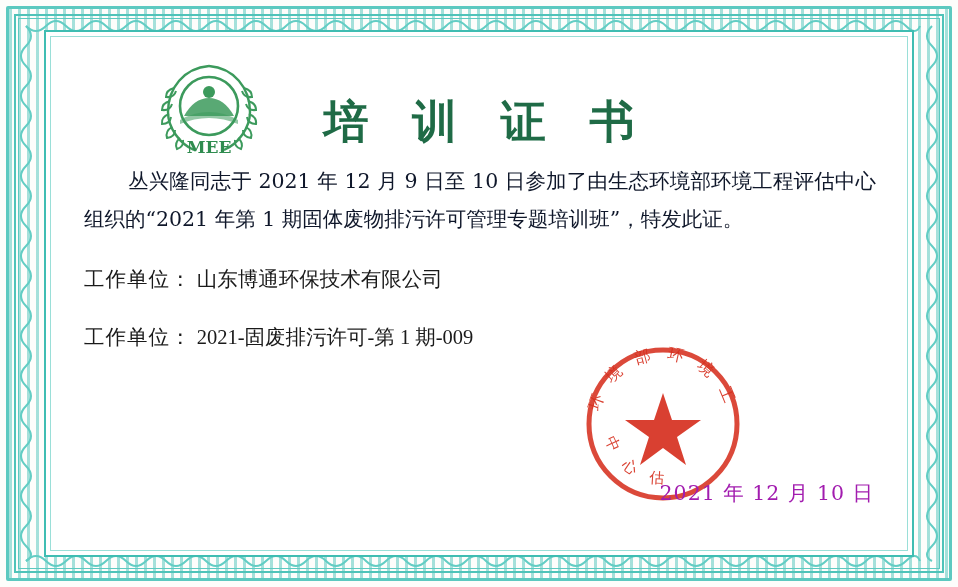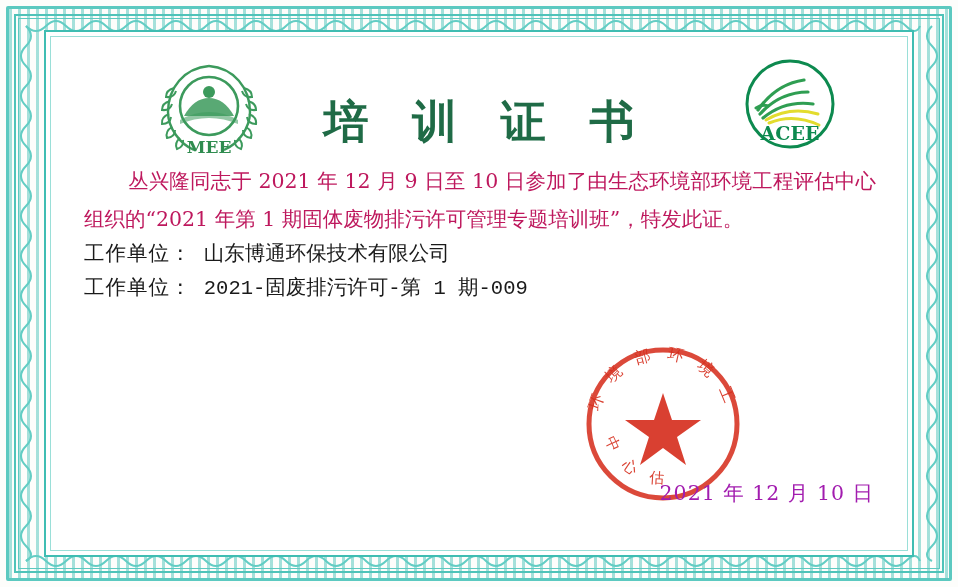--- a/index.html
+++ b/index.html
@@ -123,33 +123,34 @@
     margin-top: 20px;
   }
 
   
   .body-text {
     margin-top: 6px;
     padding: 0 22px 0 24px;
     font-family: "DejaVu Serif", serif;
     font-size: 20.5px;
     line-height: 38px;
-    color: #be185d;
+    color: #0f172a;
     text-align: justify;
   }
   .body-text p {
     margin: 0;
   }
   .para-indent {
     text-indent: 44px;
   }
 
   .field-row {
+    margin-top: 24px;
     padding: 0 24px;
-    font-family: Liberation Mono, monospace;
+    font-family: Liberation Serif, serif;
     font-size: 20.5px;
     line-height: 34px;
     color: #1a1a1a;
   }
   .field-row .label {
     letter-spacing: 1px;
   }
 
   
   .date-area {
@@ -240,36 +241,20 @@
           <circle cx="55" cy="52" r="29" fill="none" stroke="#3c9a5c" stroke-width="2.6"></circle>
           <path d="M30,62 q10,-18 25,-18 q15,0 25,18 z" fill="#3c9a5c" opacity="0.85"></path>
           <path d="M26,66 q14,-8 29,-8 q15,0 29,8 l0,4 q-14,-6 -29,-6 q-15,0 -29,6 z" fill="#3c9a5c" opacity="0.55"></path>
           <circle cx="55" cy="38" r="6" fill="#3c9a5c"></circle>
           <text x="55" y="99" text-anchor="middle" font-family="DejaVu Serif, serif" font-size="17" font-weight="bold" fill="#2f8c4f">MEE</text>
         </svg>
       </div>
 
       <div class="title">培 训 证 书</div>
 
-      <div class="acee-logo">
-        <svg viewBox="0 0 120 92" xmlns="http://www.w3.org/2000/svg">
-          <circle cx="60" cy="46" r="43" fill="none" stroke="#0d8a4f" stroke-width="3"></circle>
-          <g fill="none" stroke="#2f9e52" stroke-width="3.2" stroke-linecap="round">
-            <path d="M28,52 q18,-26 46,-30"></path>
-            <path d="M30,56 q20,-22 48,-22"></path>
-            <path d="M33,60 q22,-18 50,-14"></path>
-          </g>
-          <g fill="none" stroke="#e3dc2e" stroke-width="3" stroke-linecap="round">
-            <path d="M36,62 q24,-14 52,-6"></path>
-            <path d="M39,65 q24,-10 50,2"></path>
-          </g>
-          <path d="M26,50 q6,-4 12,-2" stroke="#2f9e52" stroke-width="3" fill="none" stroke-linecap="round"></path>
-          <text x="60" y="82" text-anchor="middle" font-family="DejaVu Serif, serif" font-size="19" font-weight="bold" fill="#0d8a4f">ACEE</text>
-        </svg>
-      </div>
     </div>
 
     <div class="body-text">
       <p class="para-indent">丛兴隆同志于 2021 年 12 月 9 日至 10 日参加了由生态环境部环境工程评估中心组织的“2021 年第 1 期固体废物排污许可管理专题培训班”，特发此证。</p>
     </div>
 
     <div class="field-row">
       <span class="label">工作单位：</span>
       <span class="value">山东博通环保技术有限公司</span>
     </div>

